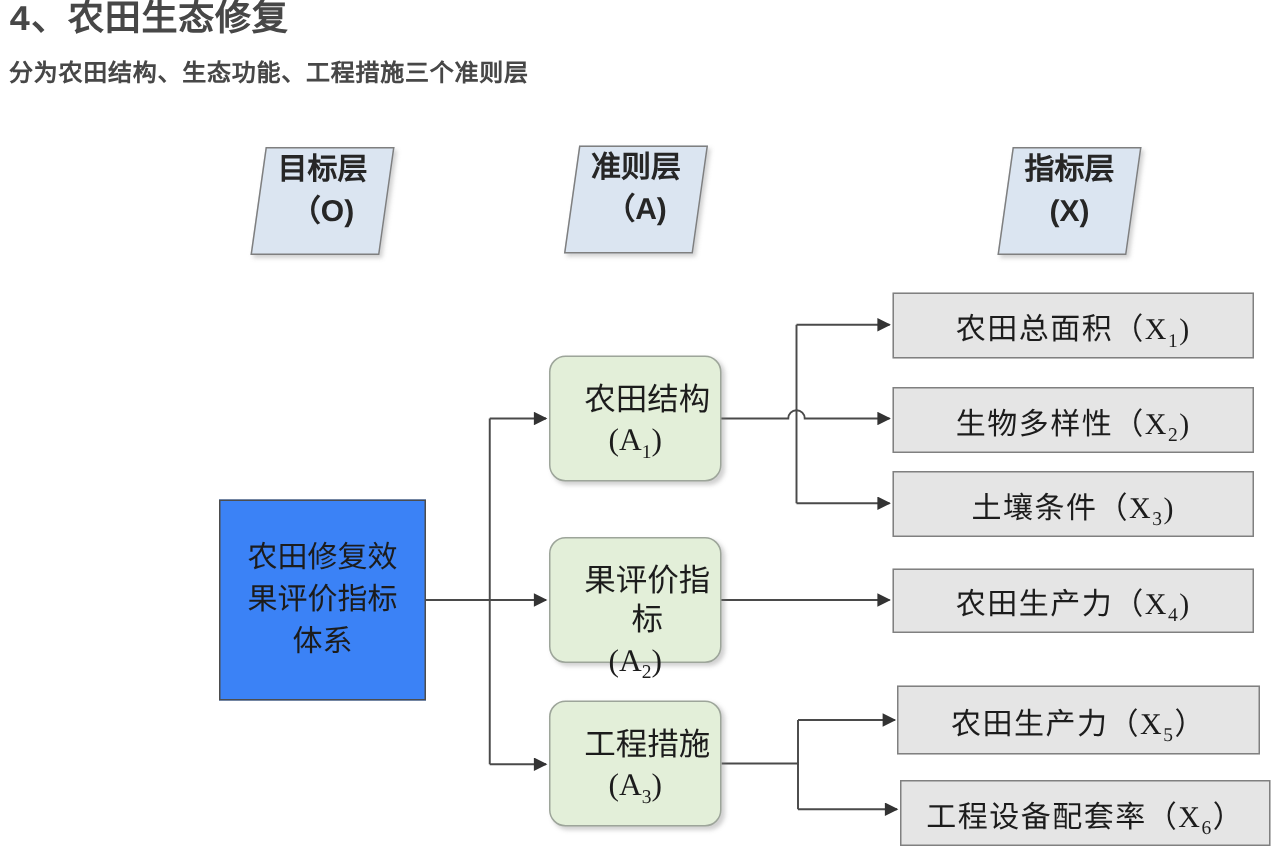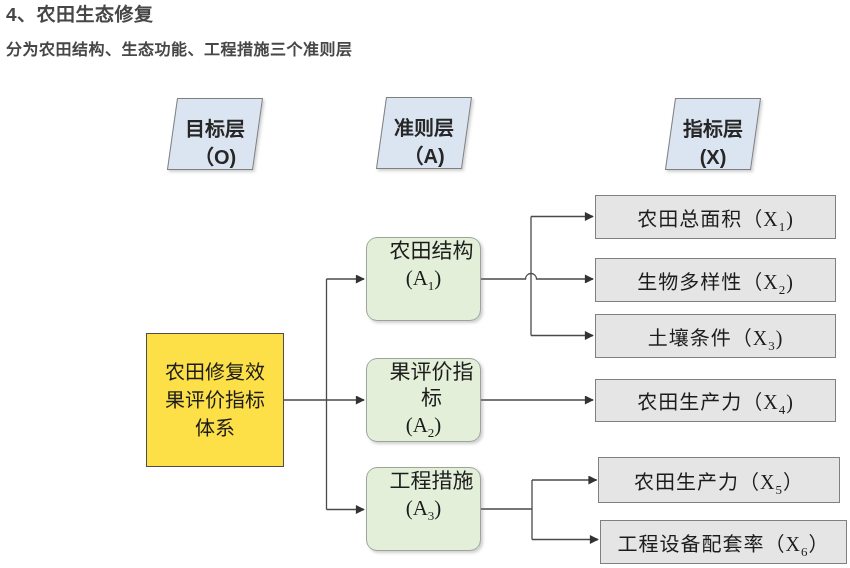--- a/index.html
+++ b/index.html
@@ -6,24 +6,25 @@
   .stage {
     position: relative;
     width: 850px;
     height: 568px;
     background: #ffffff;
     overflow: hidden;
     font-family: "Liberation Sans", sans-serif;
   }
   .title-block { position: absolute; left: 6px; top: 2px; color: #474747; }
   .title-line1 {
-    font-size: 19px;
+    font-size: 24px;
     font-weight: bold;
     line-height: 26px;
     letter-spacing: 0.5px;
+    font-family: Liberation Mono, monospace;
   }
   .title-line2 {
     font-size: 16px;
     font-weight: bold;
     line-height: 27px;
     margin-top: 8px;
     letter-spacing: 0.5px;
   }
   svg.connectors { position: absolute; left: 0; top: 0; }
 
@@ -36,35 +37,35 @@
   .para .shape {
     position: absolute;
     inset: 0;
     background: #dbe5f1;
     border: 1px solid #7f7f7f;
     transform: skewX(-8deg);
     box-shadow: 2px 2px 3px rgba(120,120,120,0.35);
   }
   .para .txt {
     position: relative;
-    padding-top: 17px;
+    padding-top: 1px;
     font-size: 20px;
     font-weight: 600;
     line-height: 28px;
     color: #262626;
     font-family: "Liberation Sans", sans-serif;
   }
 
   .goal-box {
     position: absolute;
     left: 146px;
     top: 333px;
     width: 136px;
     height: 132px;
-    background: #fde047;
+    background: #3b82f6;
     border: 1px solid #4d4d4d;
     text-align: center;
     font-family: "Liberation Serif", serif;
     font-size: 20px;
     line-height: 28px;
     color: #1c1c1c;
     display: flex;
     flex-direction: column;
     justify-content: center;
   }
@@ -76,21 +77,21 @@
     height: 82px;
     background: #e3efd9;
     border: 1px solid #9da59a;
     border-radius: 11px;
     box-shadow: 2px 2px 3px rgba(120,120,120,0.35);
     text-align: center;
     font-family: "Liberation Serif", serif;
     font-size: 21px;
     color: #1c1c1c;
   }
-  .crit-box .l1 { line-height: 26px; padding-left: 16px; }
+  .crit-box .l1 { margin-top: 15px; line-height: 26px; padding-left: 16px; }
   .crit-box .l2 { line-height: 29px; font-size: 21px; }
 
   .ind-box {
     position: absolute;
     background: #e5e5e5;
     border: 1px solid #808080;
     text-align: center;
     font-family: "Liberation Serif", serif;
     font-size: 20px;
     color: #1c1c1c;

